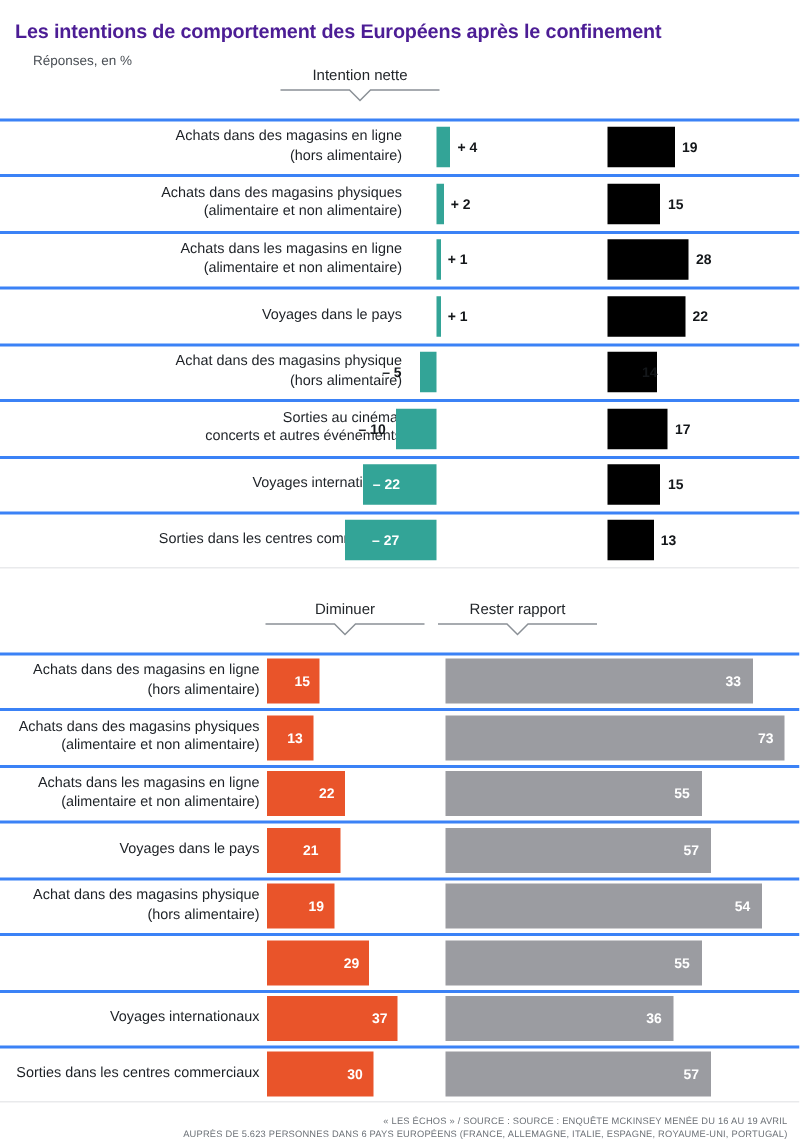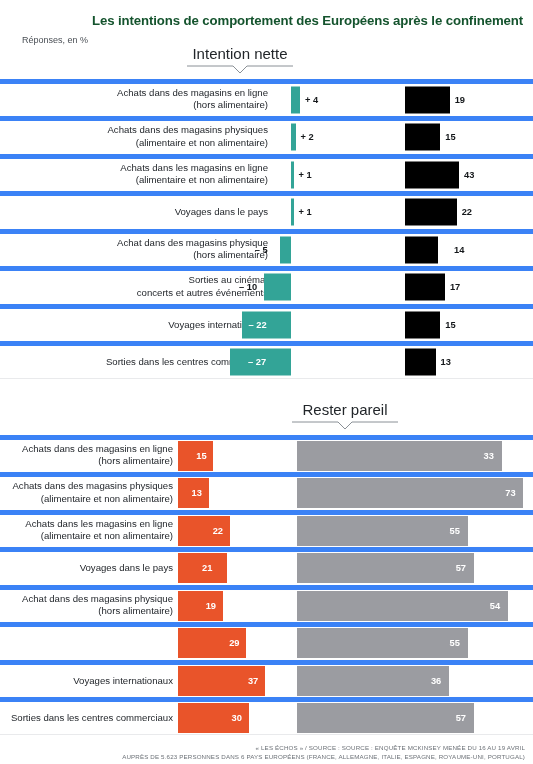--- a/index.html
+++ b/index.html
@@ -8,41 +8,41 @@
     background:#ffffff;
     font-family:"Liberation Sans","DejaVu Sans",sans-serif;
     color:#1a1a1a;
     overflow:hidden;
     position:relative;
   }
   .topbar{height:4px;background:#ffffff;}
   
   .header{padding:9px 10px 0 10px;}
   .title{
-    font-size:13.2px;font-weight:bold;color:#14532d;
-    letter-spacing:-0.1px;line-height:1.25;margin:0 0 5px 0;text-align:right;
+    font-size:13.2px;font-weight:bold;color:#4c1d95;
+    letter-spacing:-0.1px;line-height:1.25;margin:0 0 5px 0;
   }
   .question{
     font-size:9.6px;color:#22262a;line-height:1.45;margin:0;
     max-width:520px;
   }
   .unit{font-size:9px;color:#4a4f55;margin:5px 0 0 0;padding-left:12px;}
   
   .colheads{position:relative;height:34px;}
   .colhead{position:absolute;text-align:center;}
   .colhead .lbl{
-    font-size:15px;color:#22262a;display:block;
+    font-size:10px;color:#22262a;display:block;
     margin-bottom:2px;white-space:nowrap;
   }
   .bracket{display:block;}
   
   .chart{position:relative;}
   .row{
     position:relative;
-    border-top:5px solid #3b82f6;
+    border-top:2px solid #3b82f6;
     box-sizing:border-box;
   }
   .row:last-child{border-bottom:1px solid #e9eaec;}
   .rowlabel{
     position:absolute;right:0;top:50%;transform:translateY(-50%);
     text-align:right;font-size:9.6px;line-height:1.32;color:#1d2126;
     white-space:pre-line;
   }
   .bar{position:absolute;top:50%;transform:translateY(-50%);}
   .bar-teal{background:#33a497;}
@@ -101,36 +101,36 @@
       <div class="val val-out" style="left: 300.5px;">+ 2</div>
       <div class="bar bar-black" style="height: 27px; left: 405px; width: 35.25px;"></div>
       <div class="val val-out" style="left: 445.25px;">15</div>
     </div>
     <div class="row" style="height: 37.5px;">
       <div class="rowlabel" style="right: 265px; width: 265px;">Achats dans les magasins en ligne
 (alimentaire et non alimentaire)</div>
       <div class="bar bar-teal" style="height: 27px; left: 291px; width: 2.5px;"></div>
       <div class="val val-out" style="left: 298.5px;">+ 1</div>
       <div class="bar bar-black" style="height: 27px; left: 405px; width: 54.05px;"></div>
-      <div class="val val-out" style="left: 464.05px;">43</div>
+      <div class="val val-out" style="left: 464.05px;">28</div>
     </div>
     <div class="row" style="height: 37.5px;">
       <div class="rowlabel" style="right: 265px; width: 265px;">Voyages dans le pays</div>
       <div class="bar bar-teal" style="height: 27px; left: 291px; width: 2.5px;"></div>
       <div class="val val-out" style="left: 298.5px;">+ 1</div>
       <div class="bar bar-black" style="height: 27px; left: 405px; width: 51.7px;"></div>
       <div class="val val-out" style="left: 461.7px;">22</div>
     </div>
     <div class="row" style="height: 37.5px;">
       <div class="rowlabel" style="right: 265px; width: 265px;">Achat dans des magasins physique
 (hors alimentaire)</div>
       <div class="bar bar-teal" style="height: 27px; left: 279.75px; width: 11.25px;"></div>
       <div class="val val-out" style="left: 254.75px;">– 5</div>
       <div class="bar bar-black" style="height: 27px; left: 405px; width: 32.9px;"></div>
-      <div class="val val-out" style="left: 454px;">14</div>
+      <div class="val val-out" style="left: 428px;">14</div>
     </div>
     <div class="row" style="height: 37.5px;">
       <div class="rowlabel" style="right: 265px; width: 265px;">Sorties au cinéma,
 concerts et autres événements</div>
       <div class="bar bar-teal" style="height: 27px; left: 264px; width: 27px;"></div>
       <div class="val val-out" style="left: 239px;">– 10</div>
       <div class="bar bar-black" style="height: 27px; left: 405px; width: 39.95px;"></div>
       <div class="val val-out" style="left: 449.95px;">17</div>
     </div>
     <div class="row" style="height: 37.5px;">
@@ -145,22 +145,28 @@
       <div class="bar bar-teal" style="height: 27px; left: 230.25px; width: 60.75px;"></div>
       <div class="val val-in" style="left: 248px; text-align: right;">– 27</div>
       <div class="bar bar-black" style="height: 27px; left: 405px; width: 30.55px;"></div>
       <div class="val val-out" style="left: 440.55px;">13</div>
     </div>
   </div>
 
 <div class="panelgap"></div>
 
 <div class="colheads" id="heads2">
+  <div class="colhead" style="left:175px;width:110px;">
+    <span class="lbl">Diminuer</span>
+    <svg class="bracket" width="110" height="11" viewBox="0 0 110 11">
+      <path d="M2 2 H48 L55 9 L62 2 H108" fill="none" stroke="#8a9096" stroke-width="1"></path>
+    </svg>
+  </div>
   <div class="colhead" style="left:290px;width:110px;">
-    <span class="lbl">Rester pareil</span>
+    <span class="lbl">Rester rapport</span>
     <svg class="bracket" width="110" height="11" viewBox="0 0 110 11">
       <path d="M2 2 H48 L55 9 L62 2 H108" fill="none" stroke="#8a9096" stroke-width="1"></path>
     </svg>
   </div>
 </div>
 
 <div class="chart" id="panel2">
     <div class="row" style="height: 37.5px;">
       <div class="rowlabel" style="right: 360px; width: 170px;">Achats dans des magasins en ligne
 (hors alimentaire)</div>

